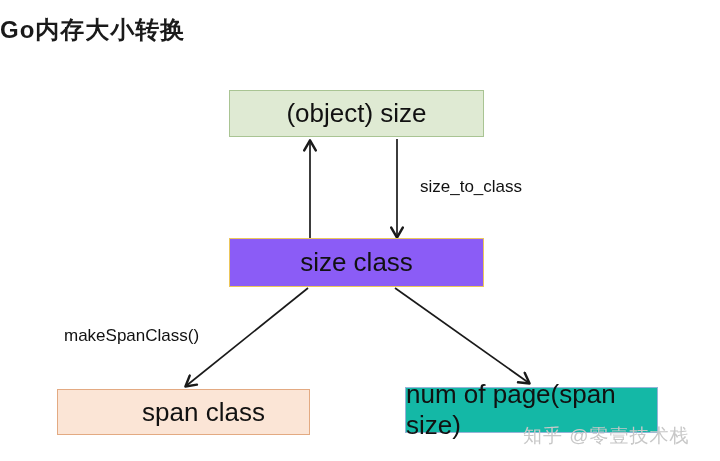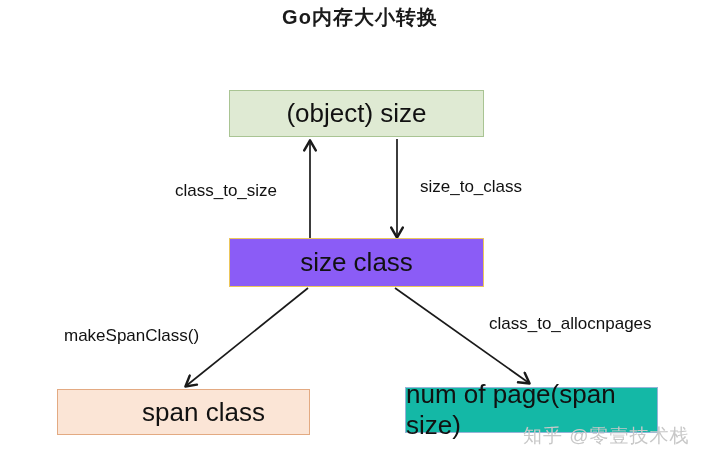--- a/index.html
+++ b/index.html
@@ -7,25 +7,24 @@
   body { font-family: "Liberation Sans", "DejaVu Sans", sans-serif; }
   .canvas {
     position: relative;
     width: 720px;
     height: 461px;
     background: #ffffff;
     overflow: hidden;
   }
   .title {
     position: absolute;
-    top: 4px;
+    top: 14px;
     left: 0;
     width: 100%;
-    text-align: center;
-    font-size: 20px;
+    font-size: 24px;
     font-weight: 600;
     color: #1a1a1a;
     letter-spacing: 1px;
   }
   .node {
     position: absolute;
     display: flex;
     align-items: center;
     justify-content: center;
     font-size: 26px;
@@ -90,23 +89,21 @@
   </div>
 
   <div class="node node-span-class" style="background-color: rgb(251, 229, 214); border-color: rgb(227, 170, 130); padding-left: 40px;">
     <span>span class</span>
   </div>
 
   <div class="node node-num-of-page" style="background-color: #14b8a6; border-color: rgb(149, 179, 215);">
     <span>num of page(span size)</span>
   </div>
 
-  <div class="edge-label label-class-to-size">class_to_size</div>
 
   <div class="edge-label label-size-to-class">size_to_class</div>
 
   <div class="edge-label label-make-span-class">makeSpanClass()</div>
 
-  <div class="edge-label label-class-to-allocnpages">class_to_allocnpages</div>
 
   <div class="watermark">知乎 @零壹技术栈</div>
 
 </div>
 
 </body></html>

